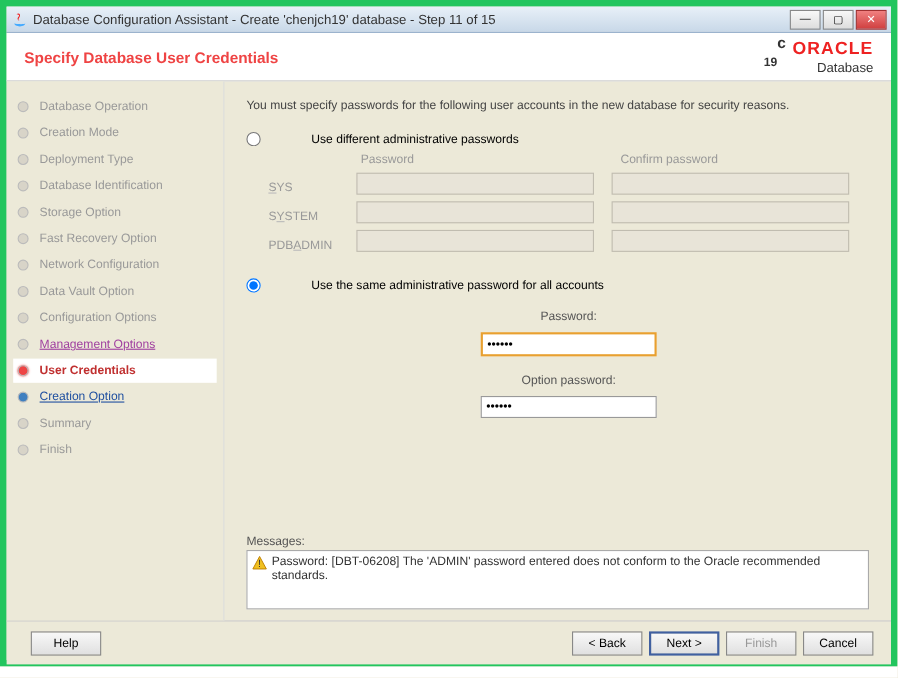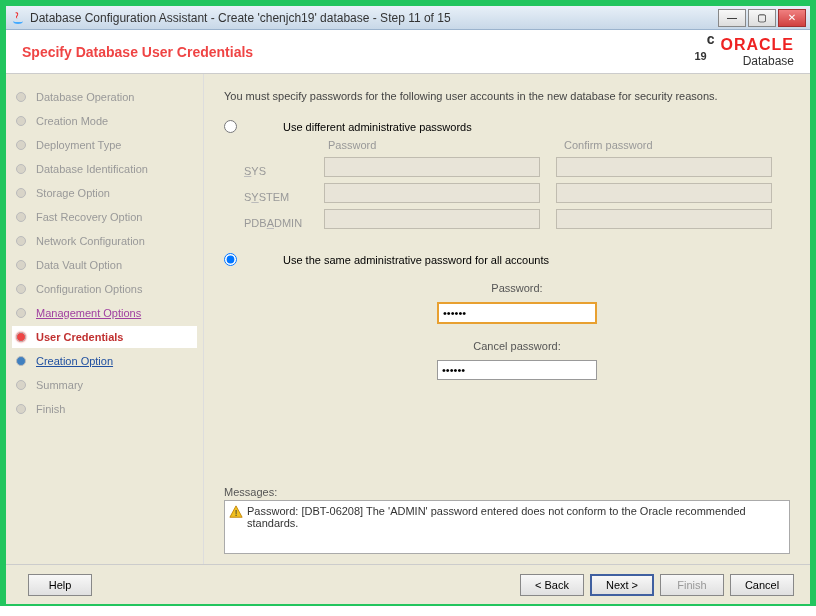--- a/index.html
+++ b/index.html
@@ -183,21 +183,21 @@
 
       <label class="radio-row">
         <input type="radio" name="pwmode" checked="" style="">
         <span>Use the same administrative password for all accounts</span>
       </label>
 
       <div class="same-row">
         <span class="lbl2">Password:</span>
         <input class="pw focused" value="••••••" style="">
         <span style="width:12px"></span>
-        <span class="lbl2">Cancel password:</span>
+        <span class="lbl2">Option password:</span>
         <input class="pw" value="••••••" style="">
       </div>
 
       <div class="messages-area">
         <div class="messages-label">Messages:</div>
         <div class="messages-box">
           <div class="msg-row">
             <svg class="warn-icon" viewBox="0 0 16 16">
                 <path fill="#f0c020" stroke="#c08000" d="M8 1l7 13H1z"></path>
                 <text x="8" y="12" text-anchor="middle" font-size="10" fill="#333">!</text>

